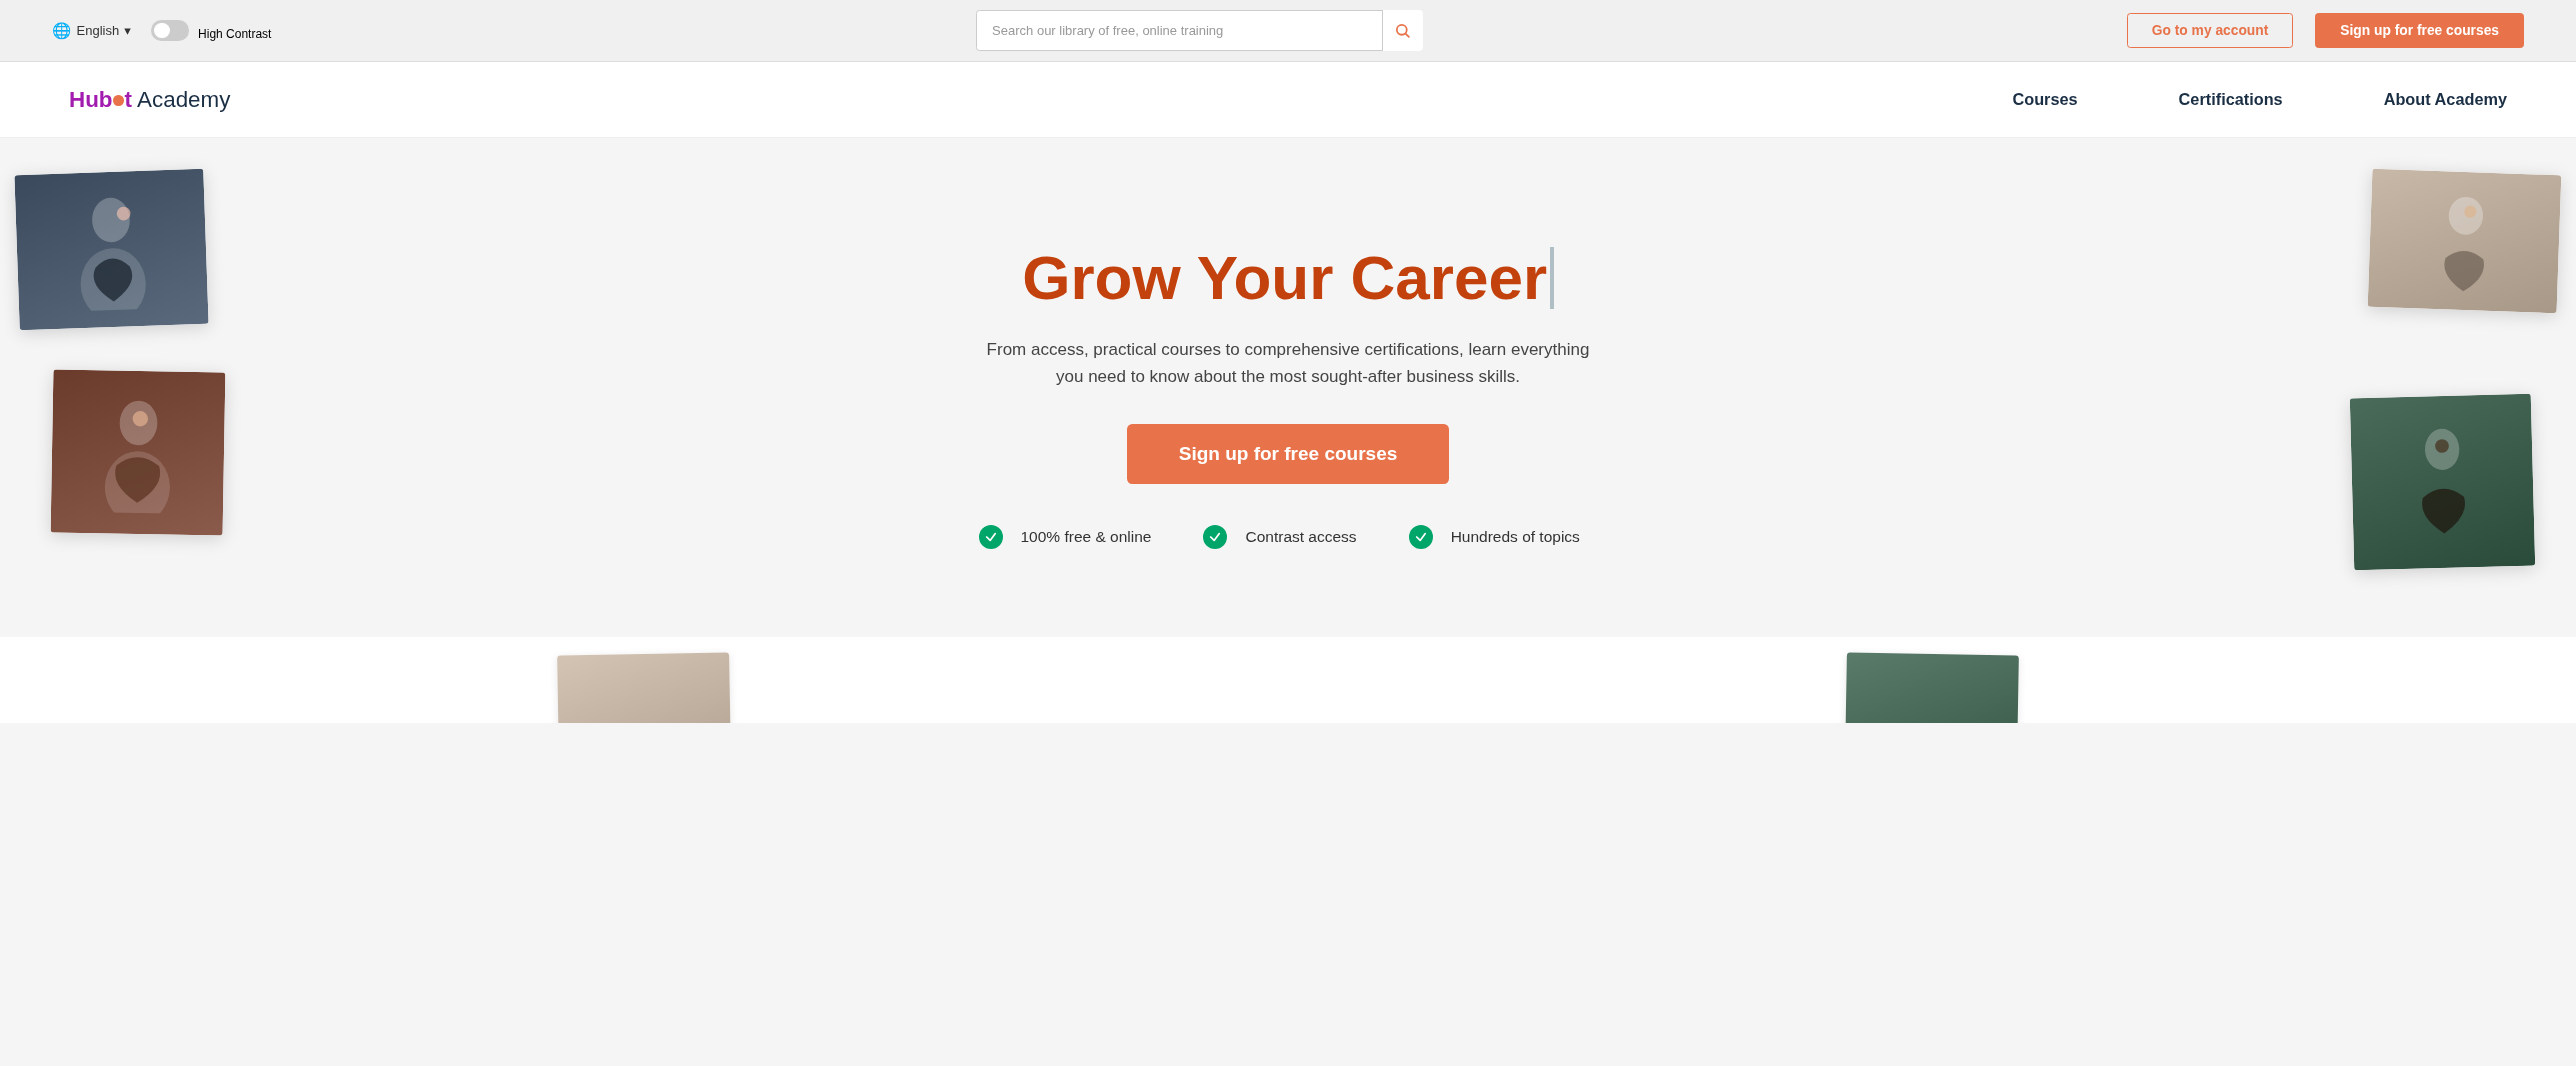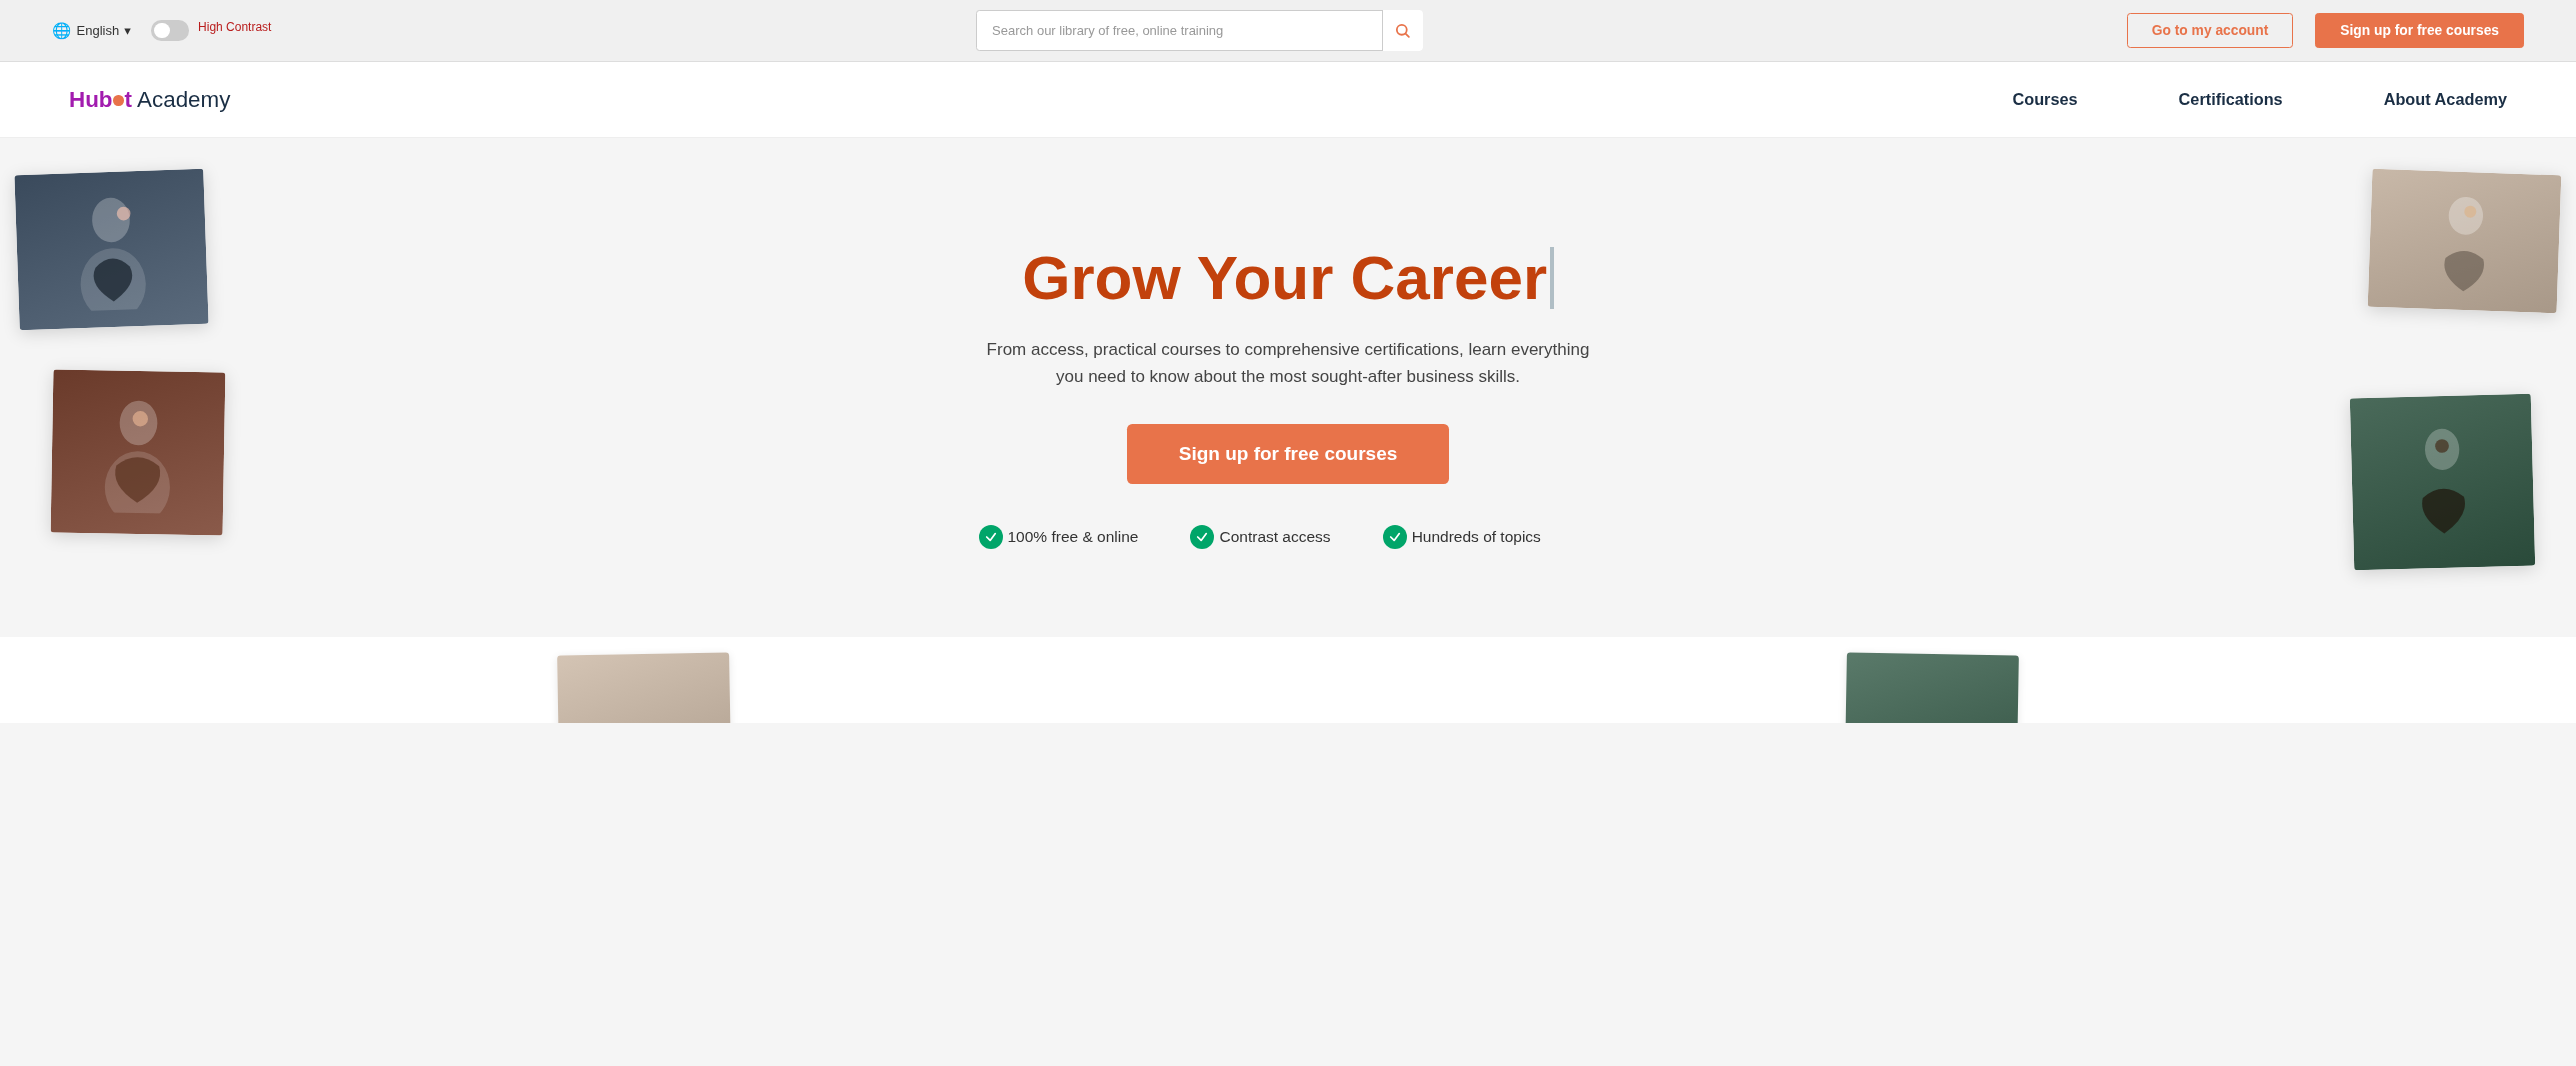--- a/index.html
+++ b/index.html
@@ -23,24 +23,24 @@
     .language-selector {
       display: flex;
       align-items: center;
       gap: 5.2px;
       cursor: pointer;
       font-size: 13px;
       color: #333;
     }
     .toggle-container {
       display: flex;
-      align-items: flex-start;
+      align-items: flex-end;
       gap: 8.6px;
       font-size: 12px;
-      color: #b91c1c;
+      color: #000000;
     }
     .toggle {
       width: 38px;
       height: 20.6px;
       background: #ccc;
       border-radius: 10.3px;
       position: relative;
       cursor: pointer;
     }
     .toggle::after {
@@ -214,21 +214,21 @@
     }
     .features {
       display: flex;
       align-items: center;
       gap: 52px;
       margin-top: 3.4px;
     }
     .feature-item {
       display: flex;
       align-items: center;
-      gap: 5px;
+      gap: 18px;
       font-size: 15.5px;
       color: #333;
       font-weight: 500;
     }
     .check-icon {
       width: 24px;
       height: 24px;
       background: #00a569;
       border-radius: 50%;
       display: flex;

